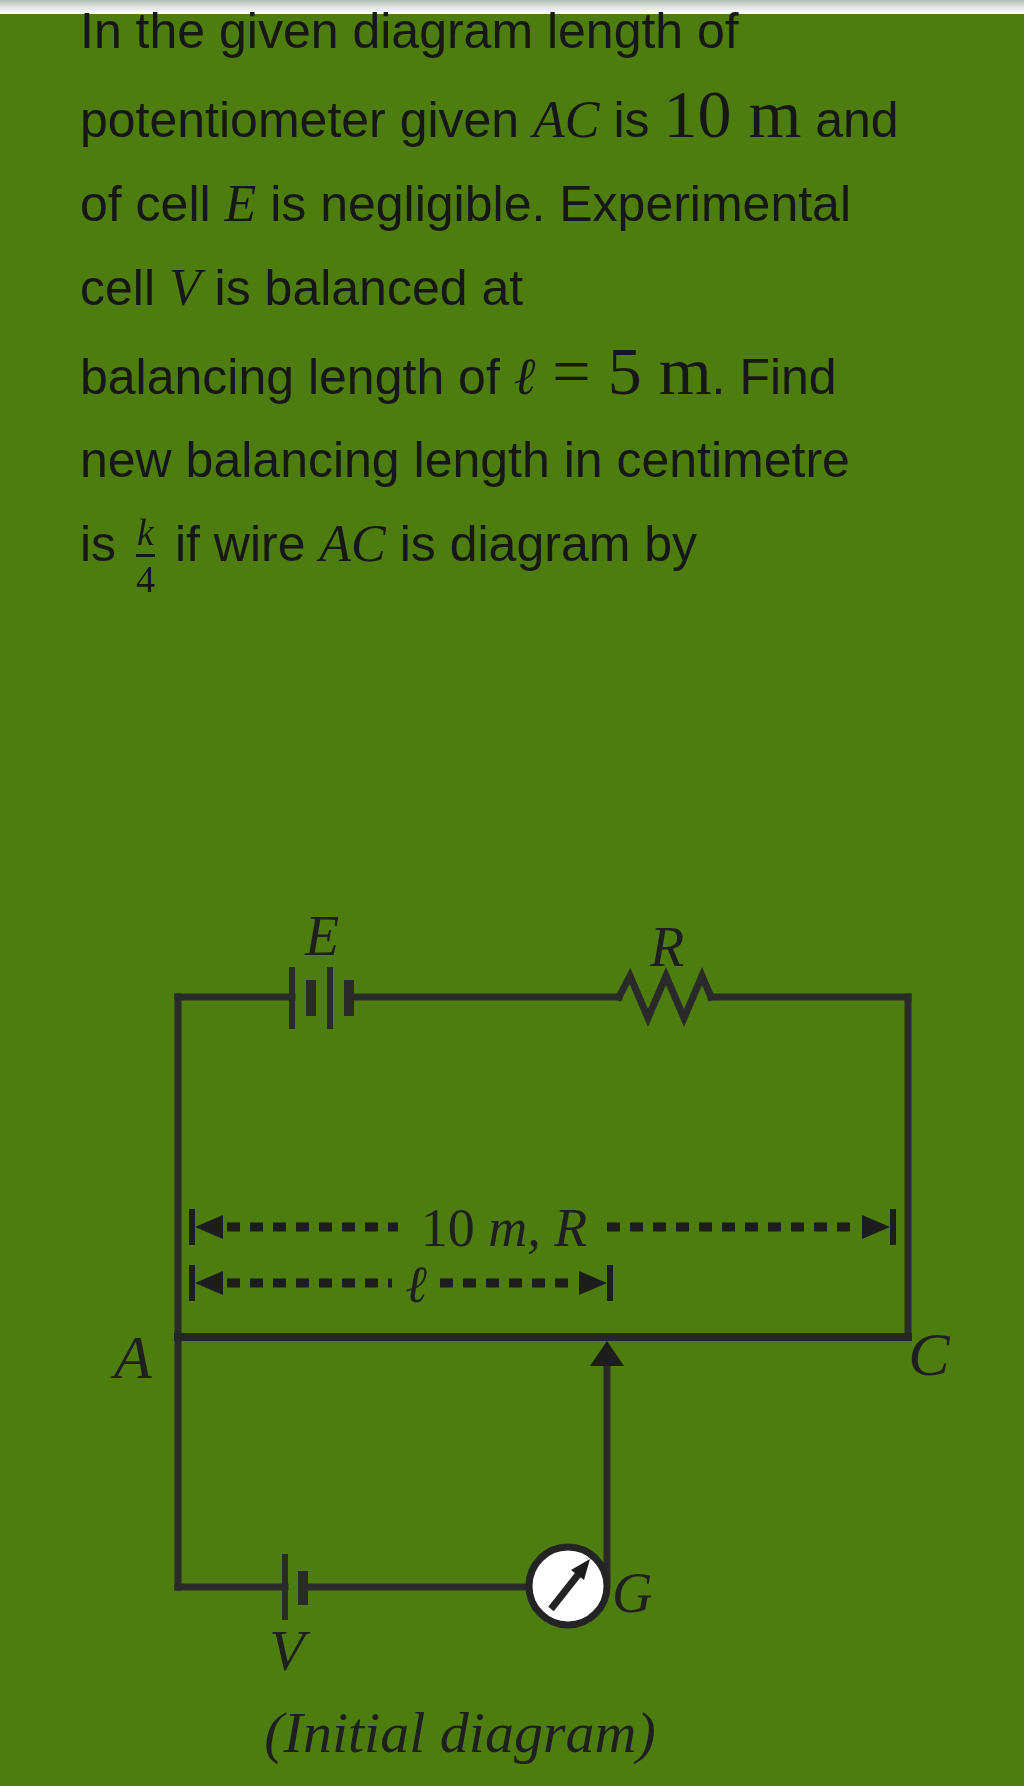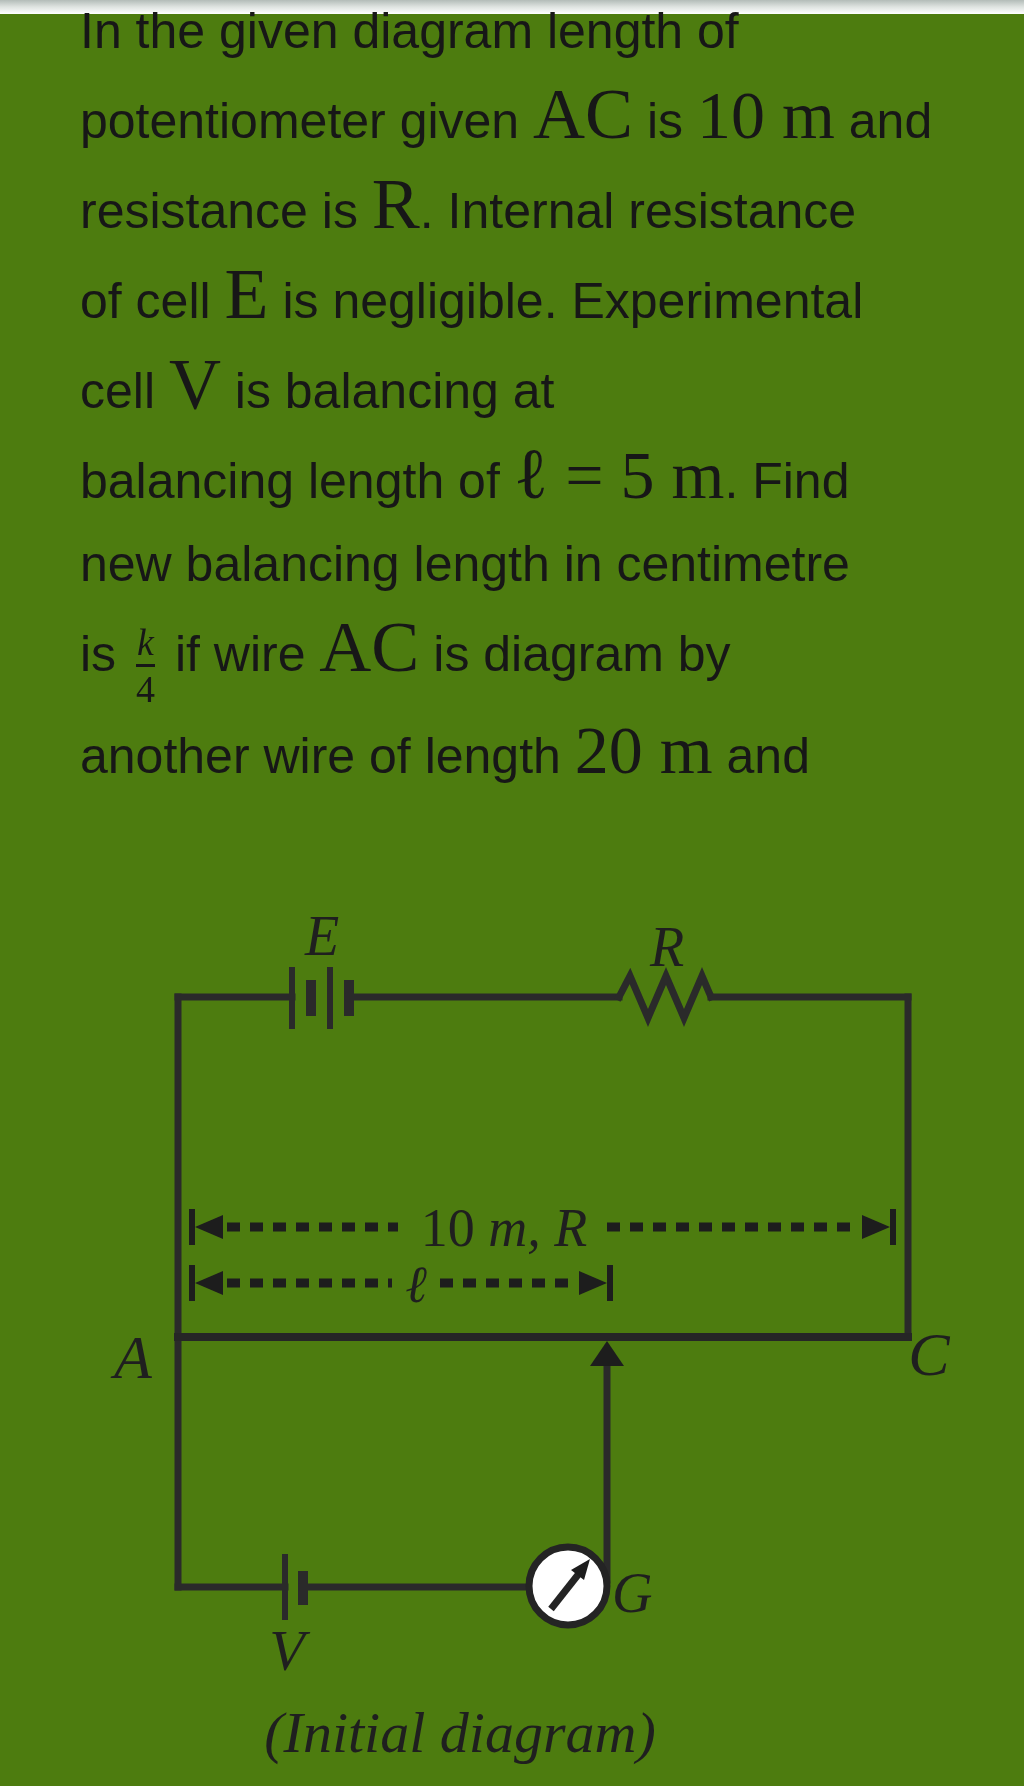--- a/index.html
+++ b/index.html
@@ -4,21 +4,21 @@
 <style>
   html,body{margin:0;padding:0;background:#fff;}
   .screen{position:relative;width:1024px;height:1786px;background:#4d7c0f;overflow:hidden;
           font-family:"Liberation Sans",sans-serif;}
   .top-fade{position:absolute;left:0;top:0;width:1024px;height:14px;
             background:linear-gradient(180deg,#b3bcb8 0%,#dfe4e1 50%,#ffffff 100%);}
   .problem{position:absolute;left:80px;top:-10px;width:930px;color:#171717;
            font-size:50px;line-height:83px;}
   .pline{white-space:nowrap;}
   .run-sans{font-family:"Liberation Sans",sans-serif;}
-  .run-mi{font-family:"Liberation Serif",serif;font-size:72px;}
+  .run-mi{font-family:"Liberation Serif",serif;font-style:italic;font-size:52px;}
   .run-mn{font-family:"Liberation Serif",serif;font-size:68px;}
   .frac{display:inline-block;vertical-align:-0.62em;text-align:center;margin:0 6px;}
   .fnum{display:block;font-family:"Liberation Serif",serif;font-style:italic;
         font-size:38px;line-height:38px;}
   .fbar{display:block;height:3px;background:#171717;margin:3px 0 2px;}
   .fden{display:block;font-family:"Liberation Serif",serif;font-size:38px;line-height:40px;}
   svg.diagram{position:absolute;left:0;top:888px;}
   .wire{stroke:#2a2a2a;stroke-width:7;fill:none;stroke-linecap:square;}
   .wire-thick{stroke:#262626;stroke-width:8;fill:none;stroke-linecap:square;}
   .batt-long{stroke:#2a2a2a;stroke-width:6;}
@@ -31,27 +31,25 @@
 </style>
 </head>
 <body>
 
 <div class="screen">
   <div class="top-fade"></div>
 
   <div class="problem">
       <div class="pline"><span class="run-sans">In the given diagram length of</span></div>
       <div class="pline"><span class="run-sans">potentiometer given </span><span class="run-mi">AC</span><span class="run-sans"> is </span><span class="run-mn">10 m</span><span class="run-sans"> and</span></div>
-      <div class="pline"><span class="run-sans">resistance is </span><span class="run-mi">R</span><span class="run-sans">. Internal resistance</span></div>
       <div class="pline"><span class="run-sans">of cell </span><span class="run-mi">E</span><span class="run-sans"> is negligible. Experimental</span></div>
-      <div class="pline"><span class="run-sans">cell </span><span class="run-mi">V</span><span class="run-sans"> is balancing at</span></div>
+      <div class="pline"><span class="run-sans">cell </span><span class="run-mi">V</span><span class="run-sans"> is balanced at</span></div>
       <div class="pline"><span class="run-sans">balancing length of </span><span class="run-mi">ℓ</span><span class="run-mn"> = 5 m</span><span class="run-sans">. Find</span></div>
       <div class="pline"><span class="run-sans">new balancing length in centimetre</span></div>
       <div class="pline"><span class="run-sans">is </span><span class="frac"><span class="fnum">k</span><span class="fbar"></span><span class="fden">4</span></span><span class="run-sans"> if wire </span><span class="run-mi">AC</span><span class="run-sans"> is diagram by</span></div>
-      <div class="pline"><span class="run-sans">another wire of length </span><span class="run-mn">20 m</span><span class="run-sans"> and</span></div>
     </div>
 
   <svg class="diagram" width="1024" height="898" viewBox="0 0 1024 898">
 
     <line class="wire" x1="178" y1="109" x2="292" y2="109"></line>
     <line class="batt-long" x1="292" y1="79" x2="292" y2="141"></line>
     <line class="batt-short" x1="311" y1="92" x2="311" y2="128"></line>
     <line class="batt-long" x1="330" y1="79" x2="330" y2="141"></line>
     <line class="batt-short" x1="349" y1="92" x2="349" y2="128"></line>
     <line class="wire" x1="349" y1="109" x2="619" y2="109"></line>

